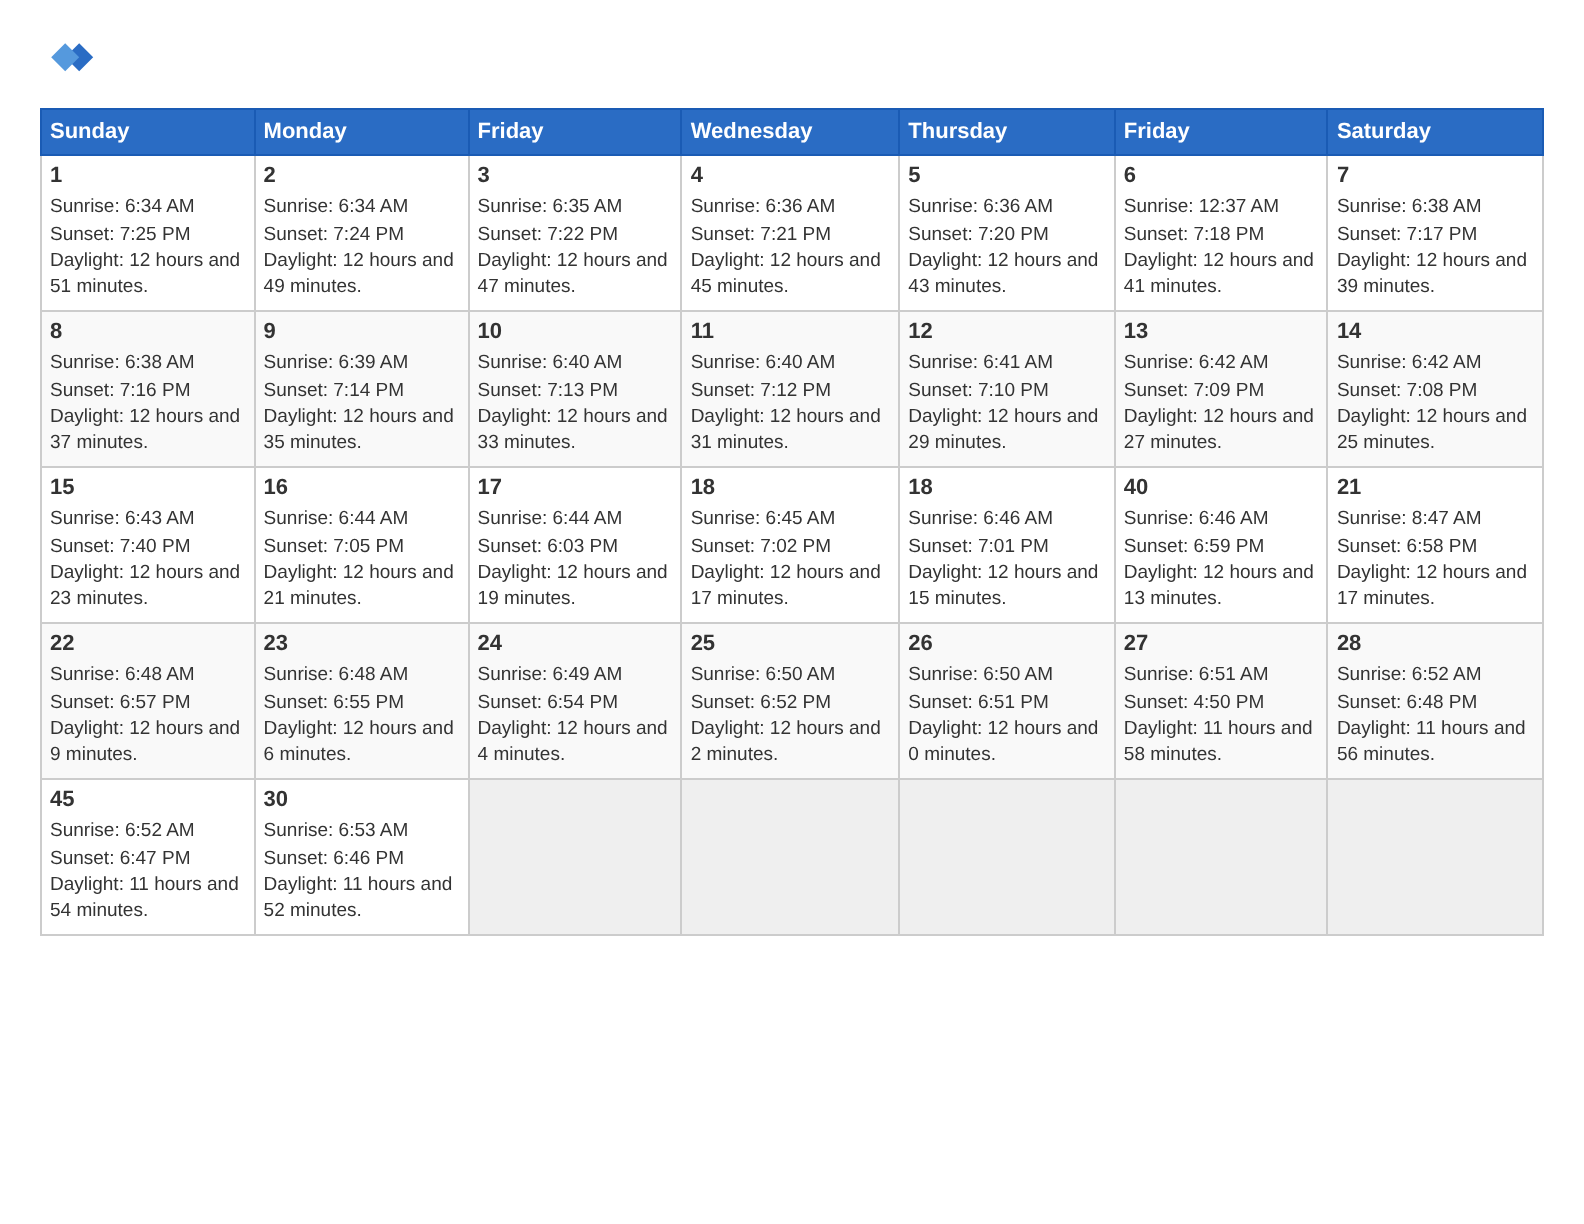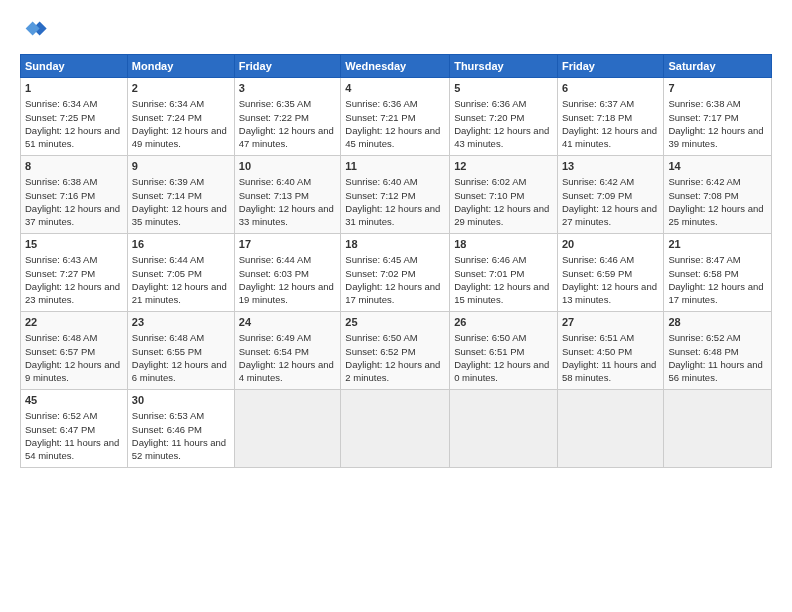--- a/index.html
+++ b/index.html
@@ -127,39 +127,39 @@
           <th>Saturday</th>
         </tr>
     </thead>
     <tbody id="calendar-body">
     <tr>
           <td><span class="day-num">1</span><span>Sunrise: 6:34 AM</span><br><span>Sunset: 7:25 PM</span><br><span>Daylight: 12 hours and 51 minutes.</span></td>
           <td><span class="day-num">2</span><span>Sunrise: 6:34 AM</span><br><span>Sunset: 7:24 PM</span><br><span>Daylight: 12 hours and 49 minutes.</span></td>
           <td><span class="day-num">3</span><span>Sunrise: 6:35 AM</span><br><span>Sunset: 7:22 PM</span><br><span>Daylight: 12 hours and 47 minutes.</span></td>
           <td><span class="day-num">4</span><span>Sunrise: 6:36 AM</span><br><span>Sunset: 7:21 PM</span><br><span>Daylight: 12 hours and 45 minutes.</span></td>
           <td><span class="day-num">5</span><span>Sunrise: 6:36 AM</span><br><span>Sunset: 7:20 PM</span><br><span>Daylight: 12 hours and 43 minutes.</span></td>
-          <td><span class="day-num">6</span><span>Sunrise: 6:37 AM</span><br><span>Sunset: 7:18 PM</span><br><span>Daylight: 12 hours and 41 minutes.</span></td>
+          <td><span class="day-num">6</span><span>Sunrise: 12:37 AM</span><br><span>Sunset: 7:18 PM</span><br><span>Daylight: 12 hours and 41 minutes.</span></td>
           <td><span class="day-num">7</span><span>Sunrise: 6:38 AM</span><br><span>Sunset: 7:17 PM</span><br><span>Daylight: 12 hours and 39 minutes.</span></td>
         </tr>
         <tr>
           <td><span class="day-num">8</span><span>Sunrise: 6:38 AM</span><br><span>Sunset: 7:16 PM</span><br><span>Daylight: 12 hours and 37 minutes.</span></td>
           <td><span class="day-num">9</span><span>Sunrise: 6:39 AM</span><br><span>Sunset: 7:14 PM</span><br><span>Daylight: 12 hours and 35 minutes.</span></td>
           <td><span class="day-num">10</span><span>Sunrise: 6:40 AM</span><br><span>Sunset: 7:13 PM</span><br><span>Daylight: 12 hours and 33 minutes.</span></td>
           <td><span class="day-num">11</span><span>Sunrise: 6:40 AM</span><br><span>Sunset: 7:12 PM</span><br><span>Daylight: 12 hours and 31 minutes.</span></td>
-          <td><span class="day-num">12</span><span>Sunrise: 6:02 AM</span><br><span>Sunset: 7:10 PM</span><br><span>Daylight: 12 hours and 29 minutes.</span></td>
+          <td><span class="day-num">12</span><span>Sunrise: 6:41 AM</span><br><span>Sunset: 7:10 PM</span><br><span>Daylight: 12 hours and 29 minutes.</span></td>
           <td><span class="day-num">13</span><span>Sunrise: 6:42 AM</span><br><span>Sunset: 7:09 PM</span><br><span>Daylight: 12 hours and 27 minutes.</span></td>
           <td><span class="day-num">14</span><span>Sunrise: 6:42 AM</span><br><span>Sunset: 7:08 PM</span><br><span>Daylight: 12 hours and 25 minutes.</span></td>
         </tr>
         <tr>
-          <td><span class="day-num">15</span><span>Sunrise: 6:43 AM</span><br><span>Sunset: 7:27 PM</span><br><span>Daylight: 12 hours and 23 minutes.</span></td>
+          <td><span class="day-num">15</span><span>Sunrise: 6:43 AM</span><br><span>Sunset: 7:40 PM</span><br><span>Daylight: 12 hours and 23 minutes.</span></td>
           <td><span class="day-num">16</span><span>Sunrise: 6:44 AM</span><br><span>Sunset: 7:05 PM</span><br><span>Daylight: 12 hours and 21 minutes.</span></td>
           <td><span class="day-num">17</span><span>Sunrise: 6:44 AM</span><br><span>Sunset: 6:03 PM</span><br><span>Daylight: 12 hours and 19 minutes.</span></td>
           <td><span class="day-num">18</span><span>Sunrise: 6:45 AM</span><br><span>Sunset: 7:02 PM</span><br><span>Daylight: 12 hours and 17 minutes.</span></td>
           <td><span class="day-num">18</span><span>Sunrise: 6:46 AM</span><br><span>Sunset: 7:01 PM</span><br><span>Daylight: 12 hours and 15 minutes.</span></td>
-          <td><span class="day-num">20</span><span>Sunrise: 6:46 AM</span><br><span>Sunset: 6:59 PM</span><br><span>Daylight: 12 hours and 13 minutes.</span></td>
+          <td><span class="day-num">40</span><span>Sunrise: 6:46 AM</span><br><span>Sunset: 6:59 PM</span><br><span>Daylight: 12 hours and 13 minutes.</span></td>
           <td><span class="day-num">21</span><span>Sunrise: 8:47 AM</span><br><span>Sunset: 6:58 PM</span><br><span>Daylight: 12 hours and 17 minutes.</span></td>
         </tr>
         <tr>
           <td><span class="day-num">22</span><span>Sunrise: 6:48 AM</span><br><span>Sunset: 6:57 PM</span><br><span>Daylight: 12 hours and 9 minutes.</span></td>
           <td><span class="day-num">23</span><span>Sunrise: 6:48 AM</span><br><span>Sunset: 6:55 PM</span><br><span>Daylight: 12 hours and 6 minutes.</span></td>
           <td><span class="day-num">24</span><span>Sunrise: 6:49 AM</span><br><span>Sunset: 6:54 PM</span><br><span>Daylight: 12 hours and 4 minutes.</span></td>
           <td><span class="day-num">25</span><span>Sunrise: 6:50 AM</span><br><span>Sunset: 6:52 PM</span><br><span>Daylight: 12 hours and 2 minutes.</span></td>
           <td><span class="day-num">26</span><span>Sunrise: 6:50 AM</span><br><span>Sunset: 6:51 PM</span><br><span>Daylight: 12 hours and 0 minutes.</span></td>
           <td><span class="day-num">27</span><span>Sunrise: 6:51 AM</span><br><span>Sunset: 4:50 PM</span><br><span>Daylight: 11 hours and 58 minutes.</span></td>
           <td><span class="day-num">28</span><span>Sunrise: 6:52 AM</span><br><span>Sunset: 6:48 PM</span><br><span>Daylight: 11 hours and 56 minutes.</span></td>

